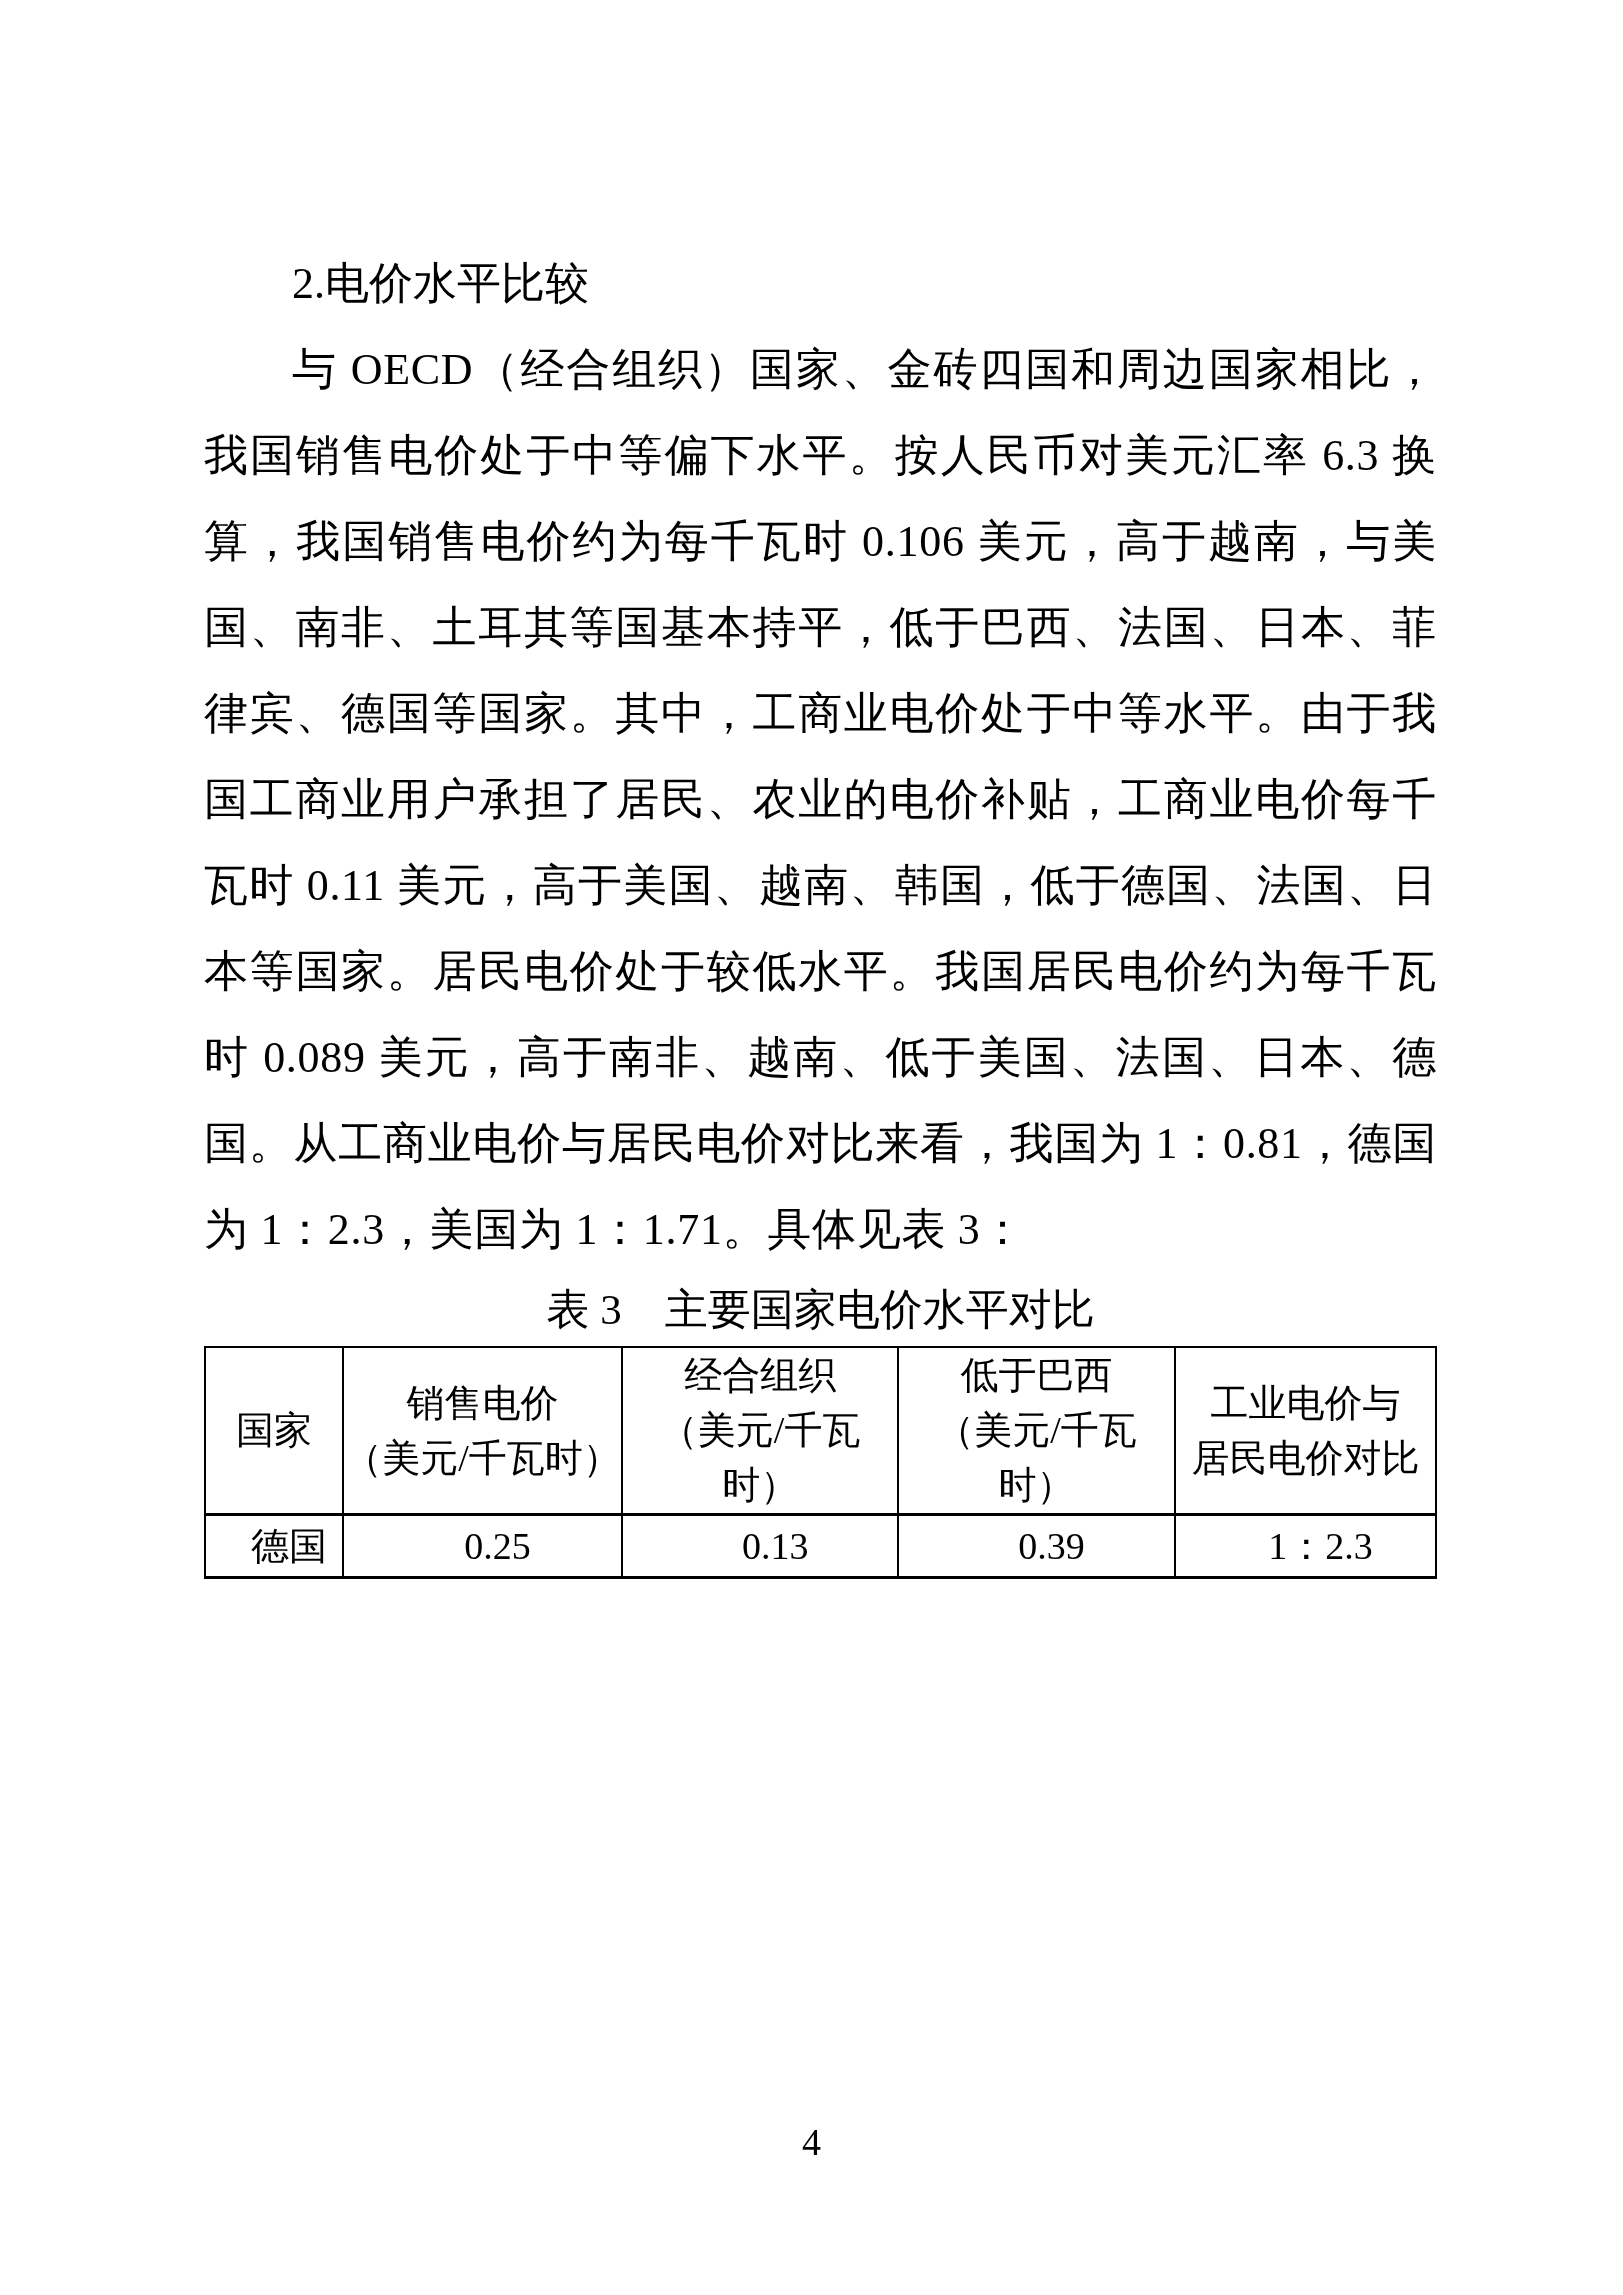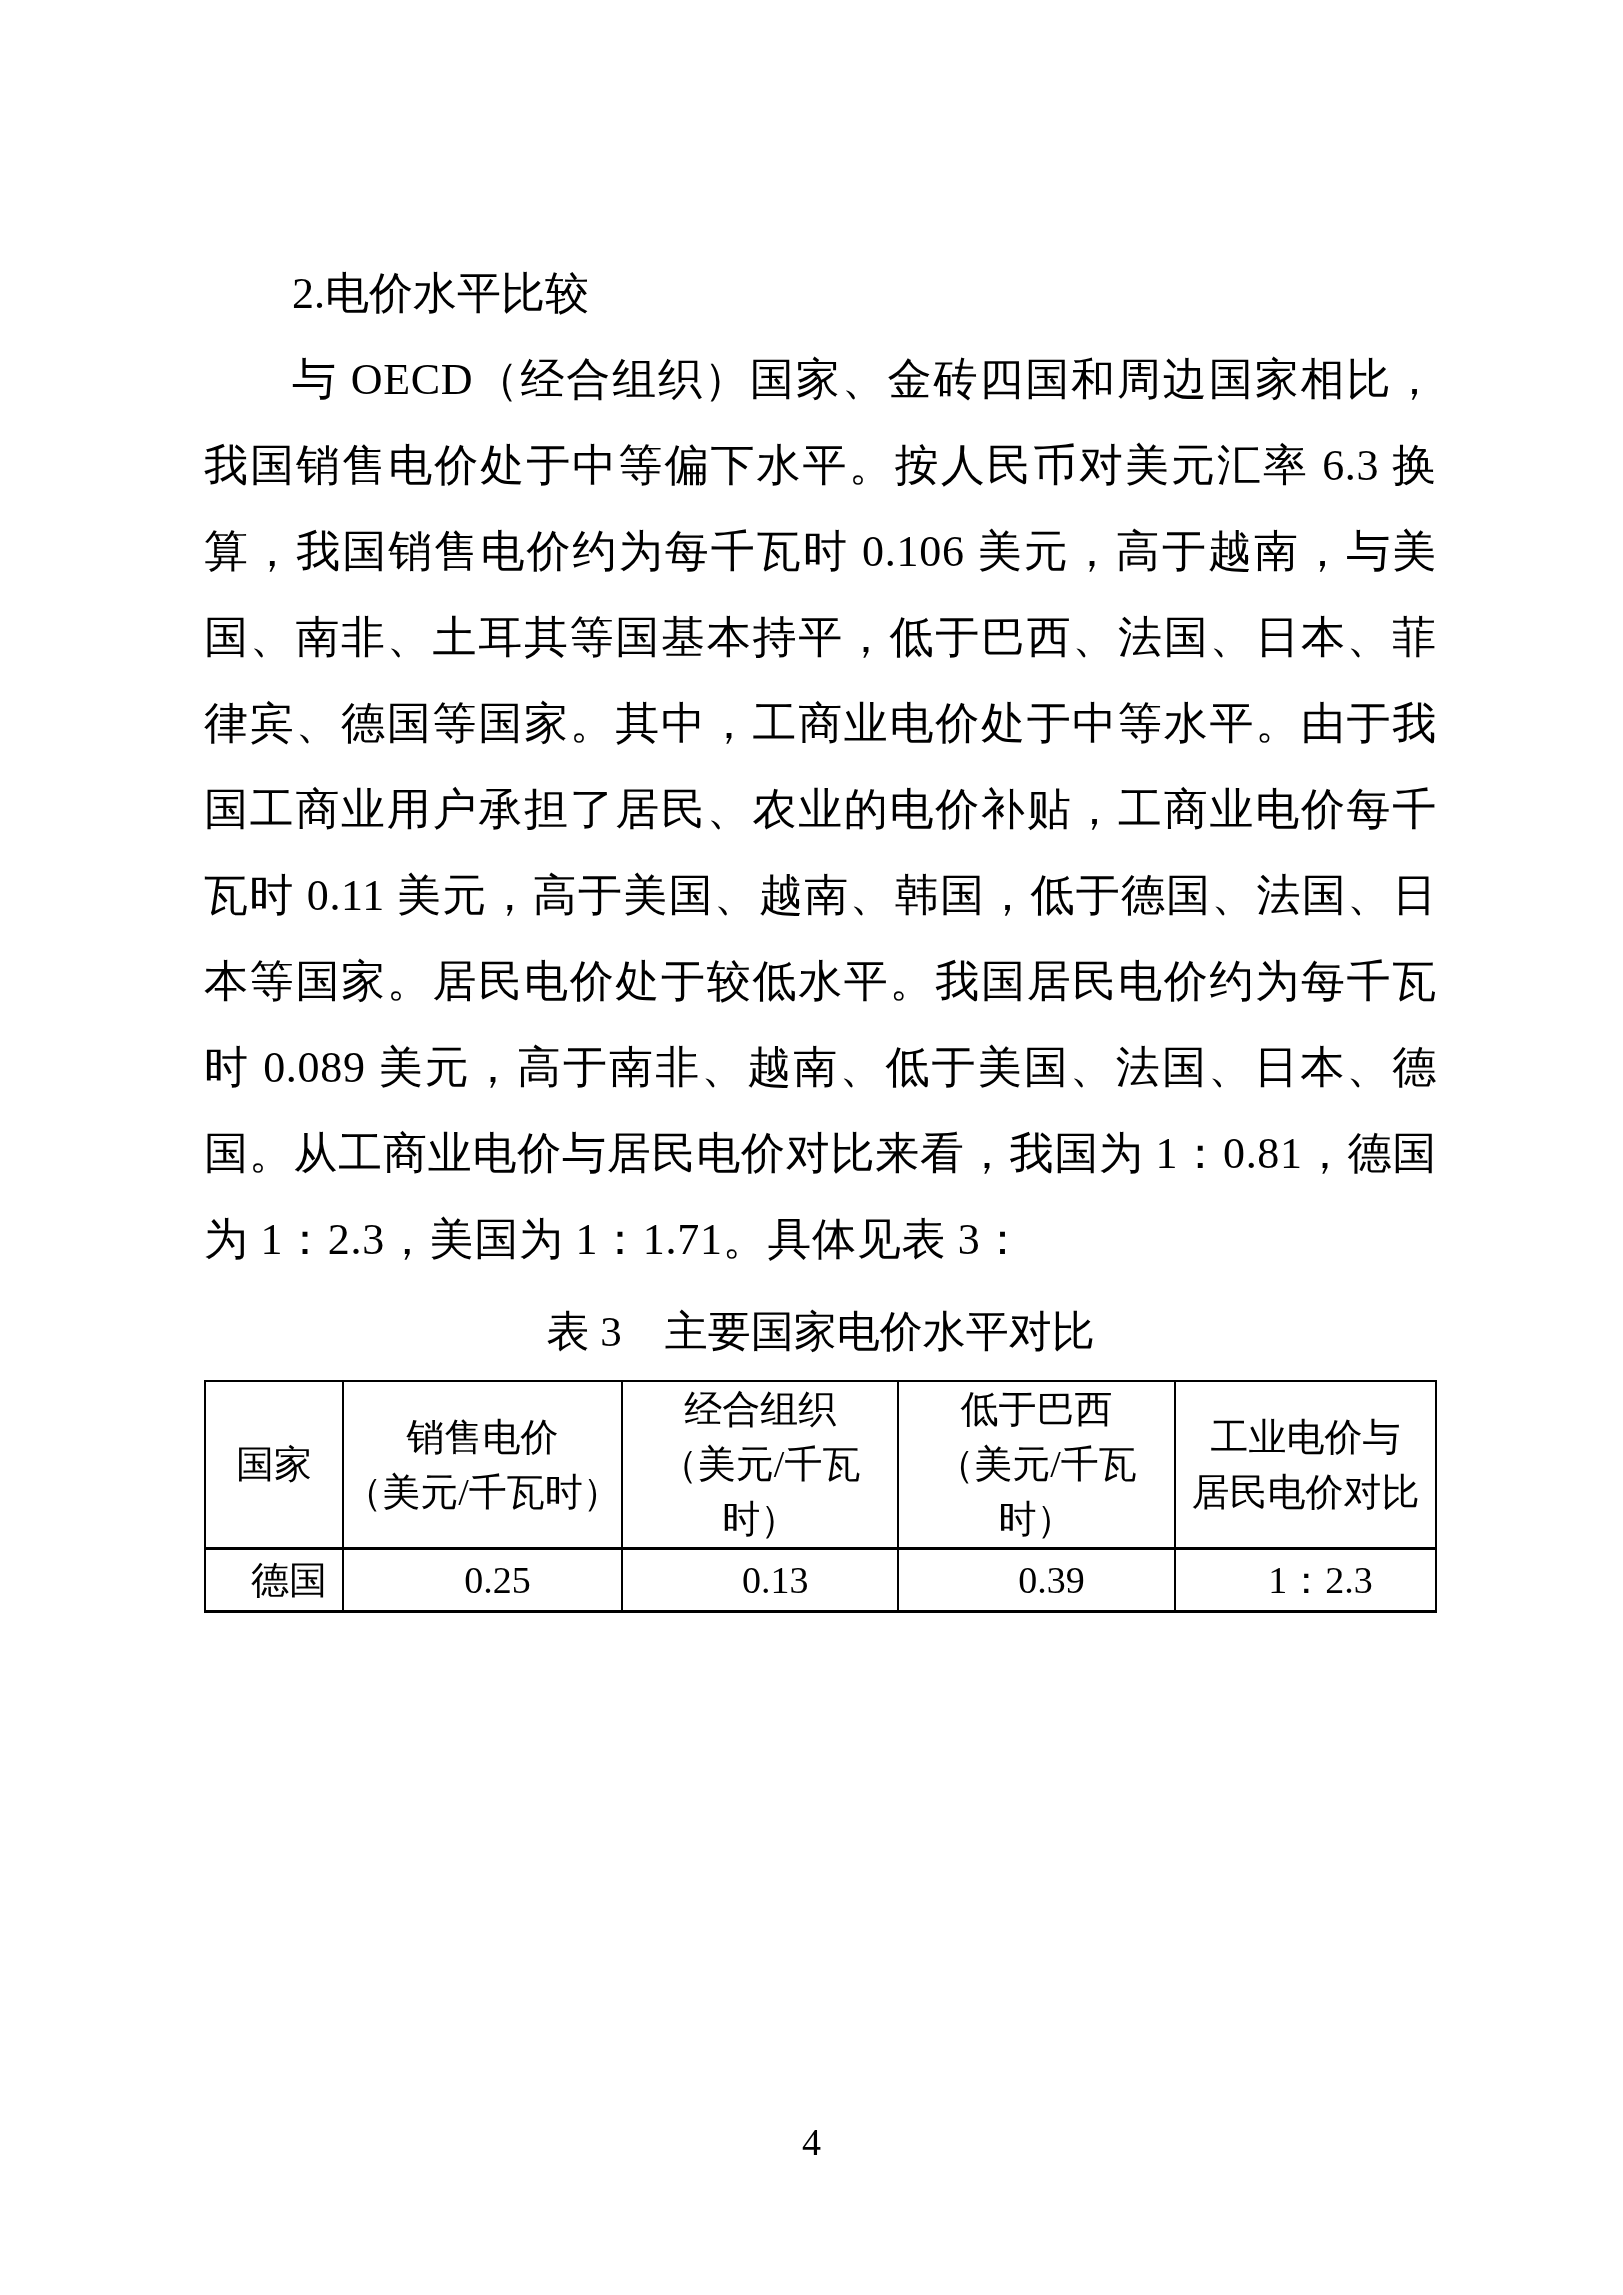--- a/index.html
+++ b/index.html
@@ -10,21 +10,21 @@
     width: 1623px;
     height: 2295px;
     position: relative;
     background: #ffffff;
     color: #000000;
     font-family: "Liberation Serif", serif;
   }
   .content {
     position: absolute;
     left: 204px;
-    top: 251px;
+    top: 241px;
     width: 1233px;
   }
   .heading {
     font-size: 44px;
     line-height: 86px;
     font-weight: normal;
     margin: 0;
     padding-left: 88px;
   }
   .para {
@@ -34,21 +34,21 @@
     text-indent: 88px;
     text-align: justify;
     text-justify: inter-ideograph;
     letter-spacing: 0.7px;
   }
   .table-caption {
     font-size: 43px;
     line-height: 65px;
     text-align: center;
     white-space: pre;
-    margin: 16px;
+    margin: 4px;
   }
   table.price-table {
     width: 100%;
     border-collapse: collapse;
     table-layout: fixed;
     border: 2.6px solid #000;
   }
   table.price-table th,
   table.price-table td {
     border: 2px solid #000;

